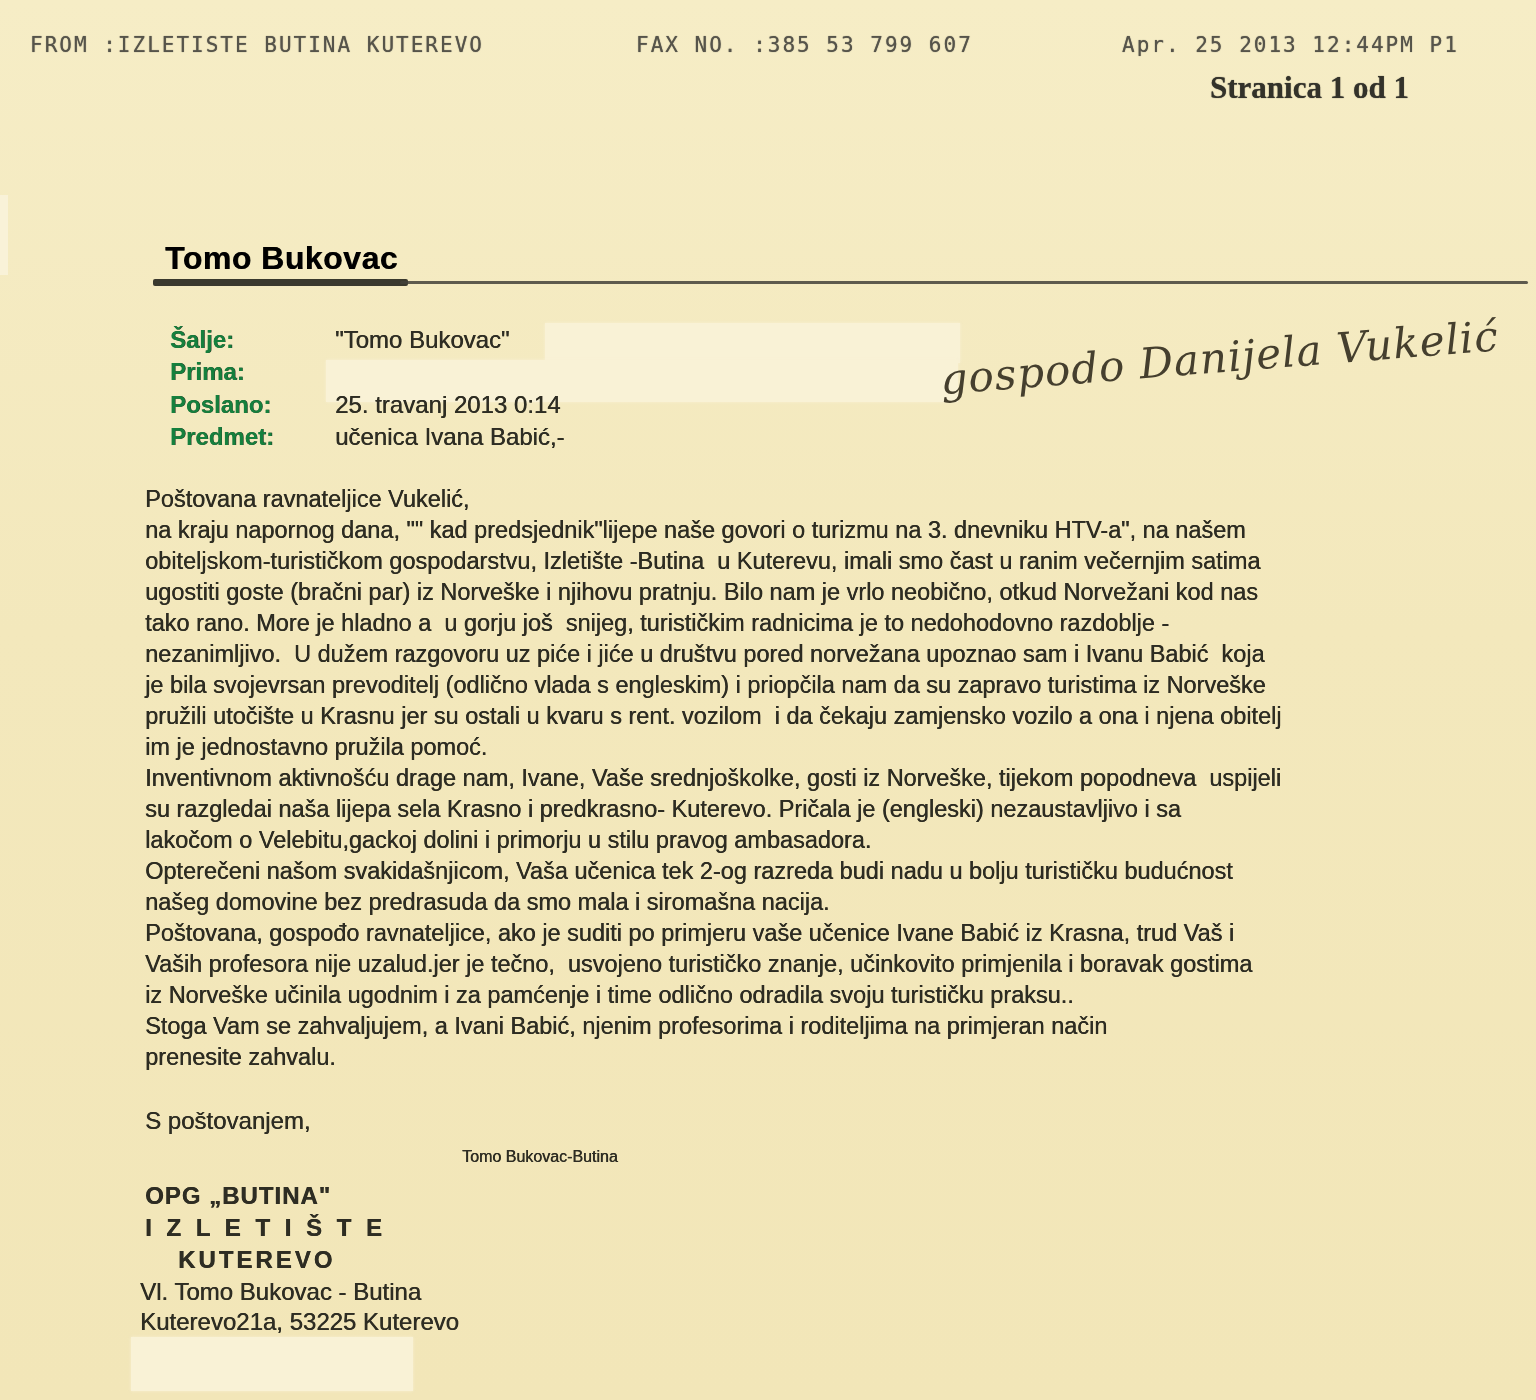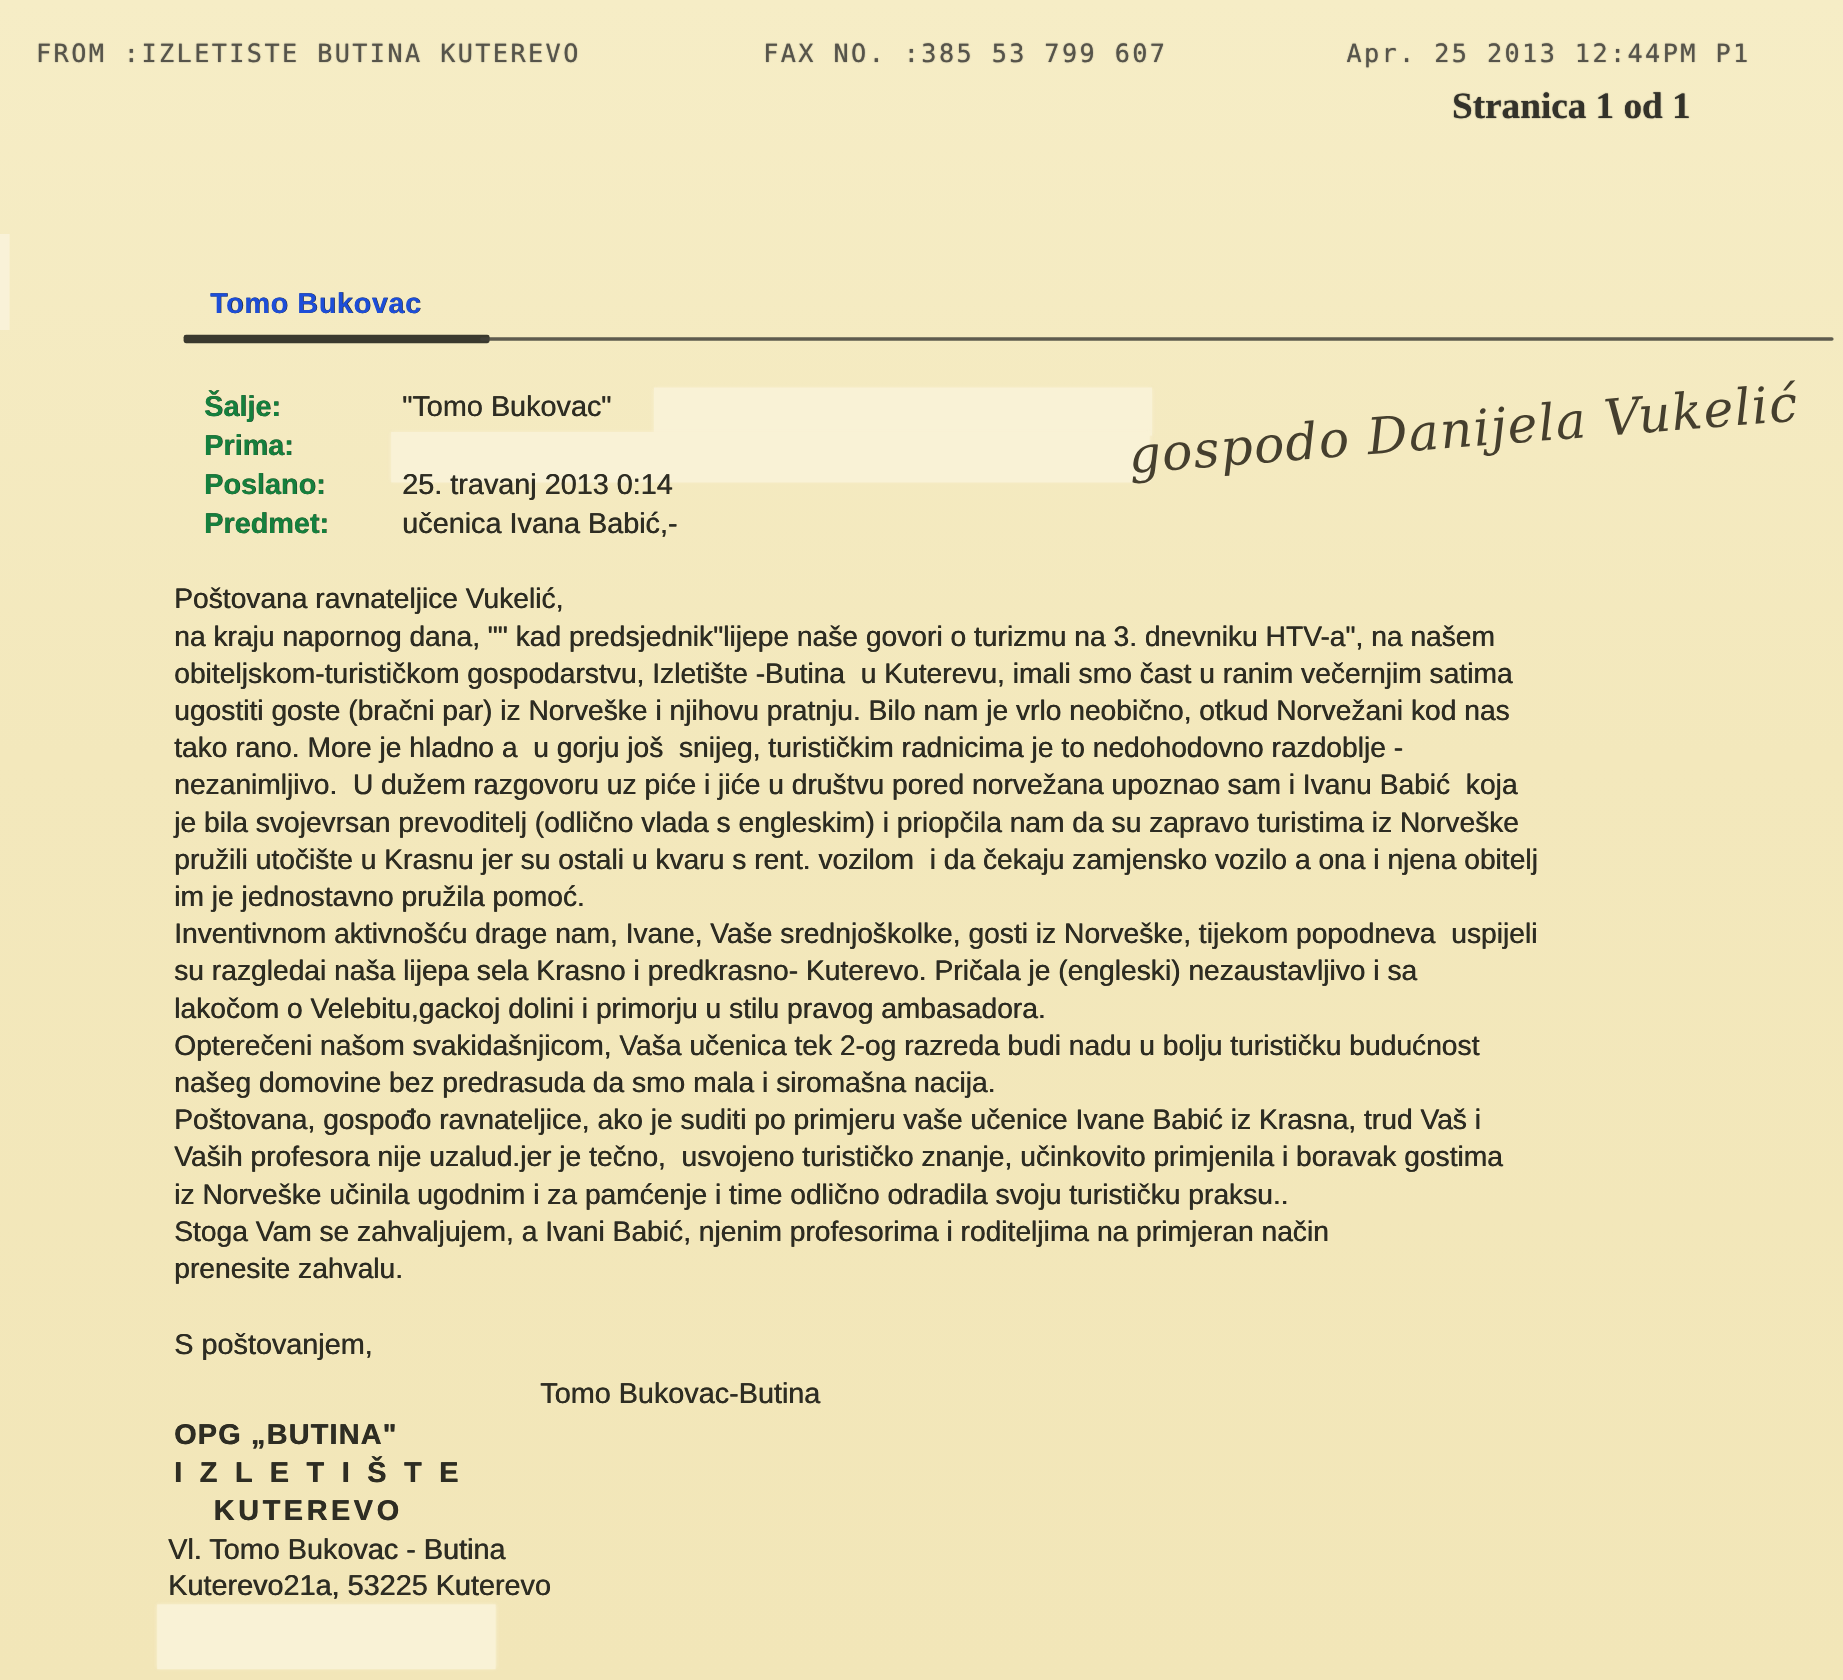--- a/index.html
+++ b/index.html
@@ -18,21 +18,21 @@
   .fax-from{position:absolute;left:30px;top:0;}
   .fax-no{position:absolute;left:636px;top:0;}
   .fax-time{position:absolute;left:1122px;top:0;}
   .page-label{
     top:70px;left:1210px;width:312px;
     font-family:"Liberation Serif",serif;font-weight:bold;font-size:31px;color:#33322a;
     text-shadow:0 0 1px #4a483e;
   }
   
   .email-title{
-    top:240px;left:175px;font-size:24px;font-weight:bold;color:#1d4ed8;
+    top:240px;left:165px;font-size:32px;font-weight:bold;color:#000000;
     letter-spacing:0.5px;text-shadow:0.5px 0 0 #2c2b21;
   }
   .rule-thick{top:279px;left:153px;width:255px;height:7px;background:#3a392e;border-radius:2px;}
   .rule-thin{top:281px;left:400px;width:1128px;height:3px;background:#43423a;opacity:.85;border-radius:2px;}
   
   .redact{background:#f9f2d6;box-shadow:0 0 3px rgba(249,242,214,.9);}
   .redact-sender{top:323px;left:545px;width:415px;height:40px;}
   .redact-recipient{top:360px;left:326px;width:632px;height:42px;}
   .redact-phone{top:1337px;left:131px;width:282px;height:54px;}
   
@@ -47,21 +47,21 @@
   .handwriting{
     top:332px;left:942px;width:590px;height:110px;
     font-family:"DejaVu Serif",serif;font-style:italic;font-size:42px;color:#453f2e;
     transform:rotate(-4.5deg);letter-spacing:1px;white-space:nowrap;
   }
   
   .body-text{top:484px;left:145px;width:1340px;font-size:23.5px;line-height:31px;color:#2d2c22;}
   .bline{white-space:pre;text-shadow:0.4px 0 0 #2d2c22;}
   
   .salutation{top:1107px;left:145px;font-size:24px;text-shadow:0.4px 0 0 #2d2c22;}
-  .sig-name{top:1148px;left:450px;font-size:24px;text-shadow:0.4px 0 0 #2d2c22;}
+  .sig-name{top:1148px;left:462px;font-size:16px;text-shadow:0.4px 0 0 #2d2c22;}
   .co-1{top:1182px;left:145px;font-size:24px;font-weight:bold;letter-spacing:1px;text-shadow:0.4px 0 0 #2d2c22;}
   .co-2{top:1214px;left:145px;font-size:24px;font-weight:bold;letter-spacing:4px;text-shadow:0.4px 0 0 #2d2c22;white-space:pre;}
   .co-3{top:1246px;left:178px;font-size:24px;font-weight:bold;letter-spacing:3px;text-shadow:0.4px 0 0 #2d2c22;}
   .co-4{top:1278px;left:140px;font-size:24px;text-shadow:0.5px 0 0 #2d2c22;}
   .co-5{top:1308px;left:140px;font-size:24px;text-shadow:0.5px 0 0 #2d2c22;}
   
   .phone-remnant{top:1326px;left:128px;width:430px;height:9px;overflow:hidden;
     font-size:22px;font-weight:bold;color:#3c3b30;letter-spacing:3px;white-space:nowrap;}
   
   .scan-notch{top:195px;left:0;width:8px;height:80px;background:#faf4dd;opacity:.8;}

